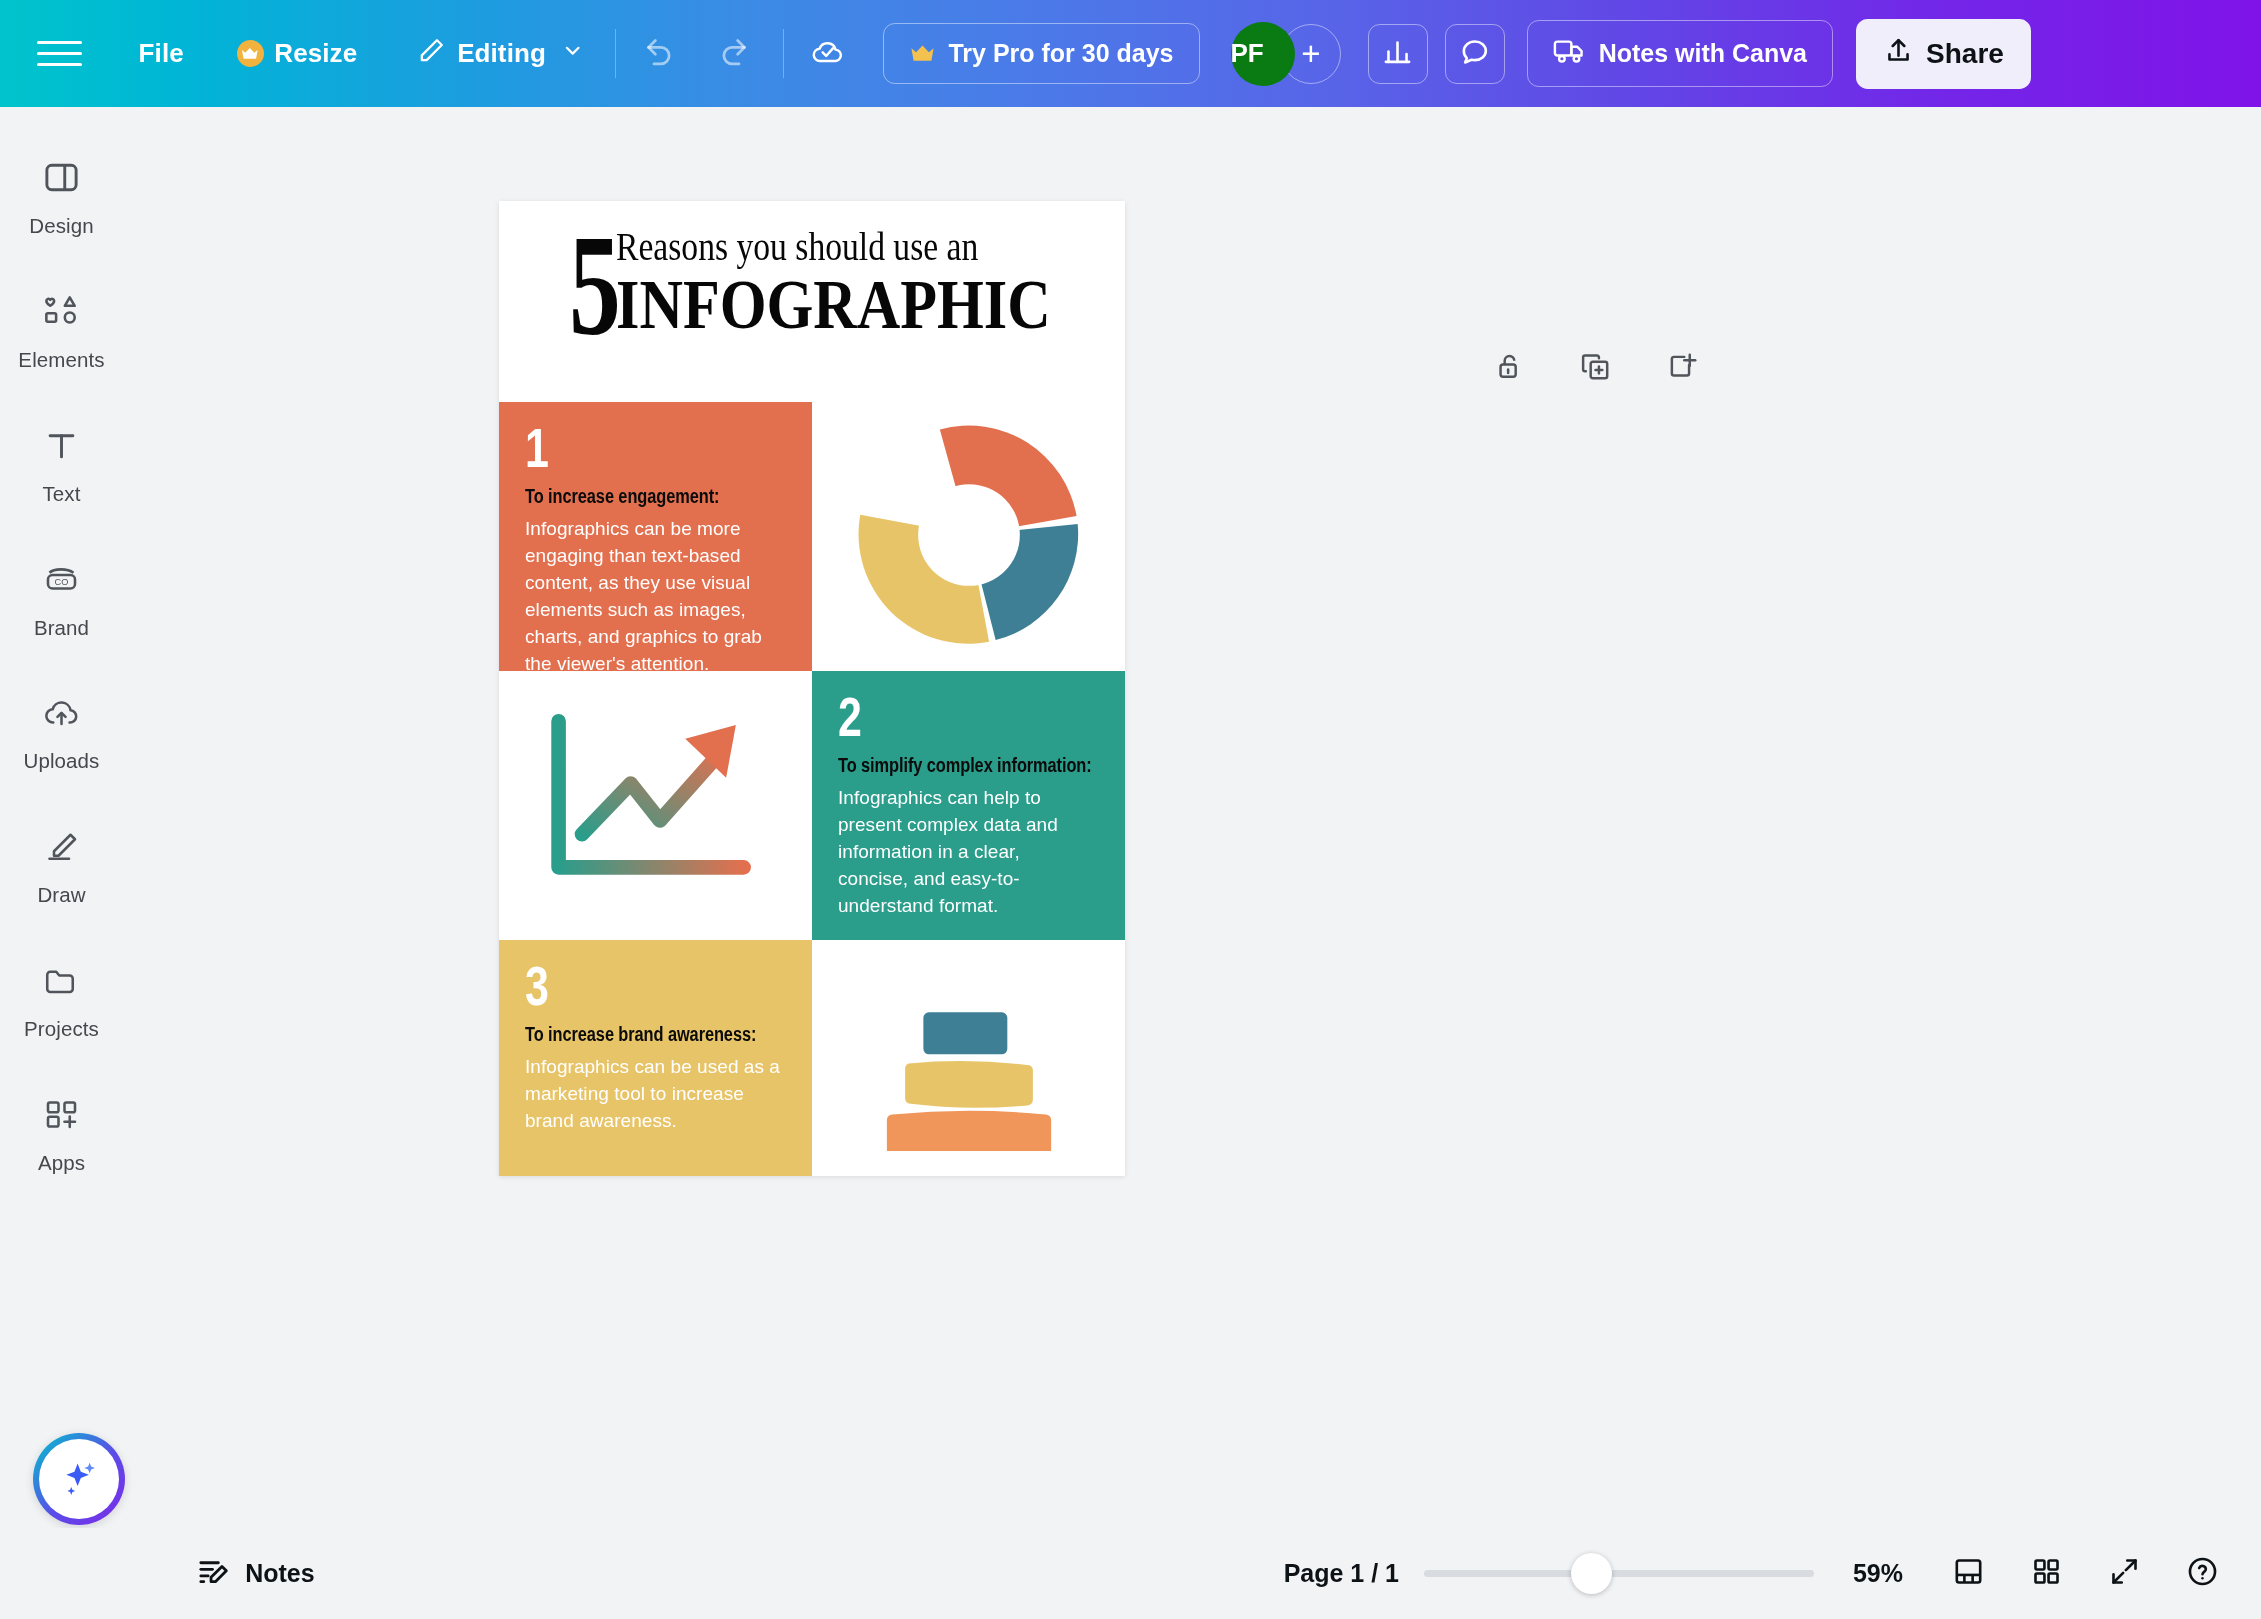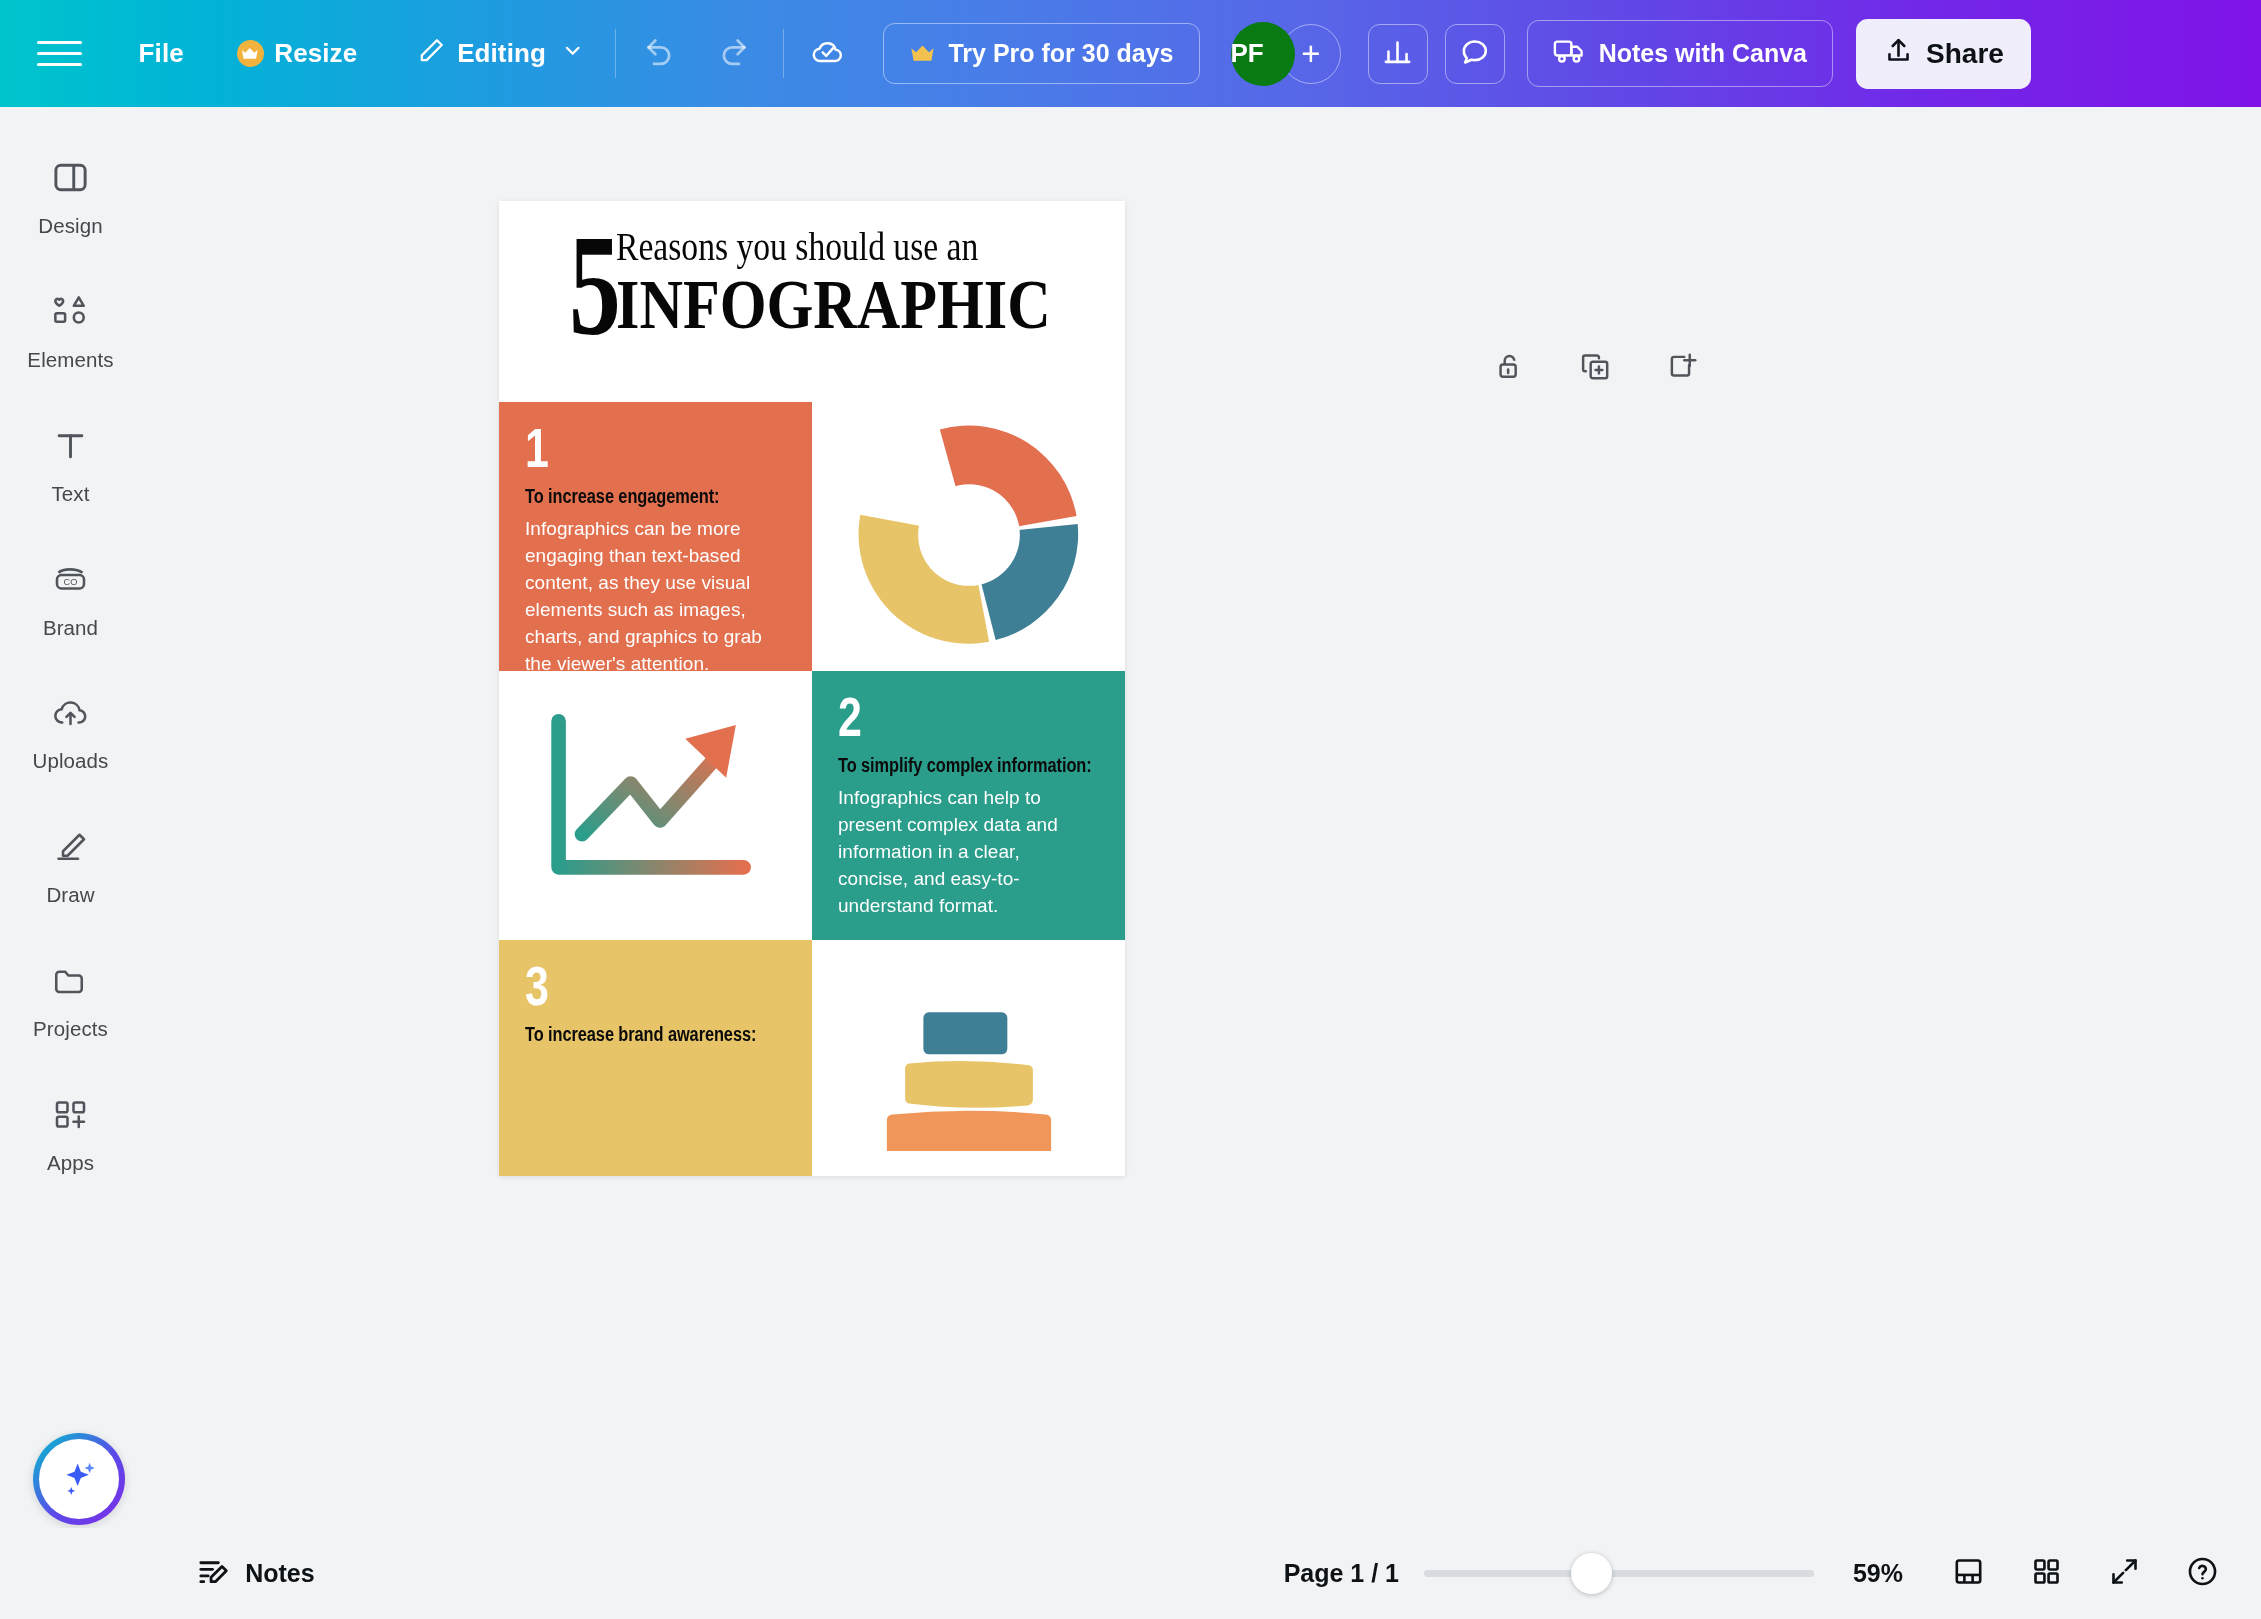--- a/index.html
+++ b/index.html
@@ -57,21 +57,21 @@
   #share-btn {
     background:#F0EEFB; color:#0D1216; border-radius:11.7px;
     font-size:28px; font-weight:600; padding:16px 27px;
     display:flex; align-items:center; gap:11.7px; cursor:pointer; white-space:nowrap;
   }
 
   
   #sidebar {
     position:absolute; left:0; top:107px; width:141px; bottom:91px;
     background:#F2F3F5; display:flex; flex-direction:column;
-    align-items:center; padding-top:27px; gap:5.9px;
+    padding-top:27px; gap:5.9px;
   }
   .side-item {
     width:123px; height:128px; display:flex; flex-direction:column;
     align-items:center; justify-content:center; gap:12.7px;
     border-radius:11.7px; cursor:pointer; color:#50555B;
   }
   .side-label { font-size:20.5px; font-weight:500; color:#44484D; letter-spacing:0.1px; }
 
   
   #canvas-area { position:absolute; left:141px; top:107px; right:0; bottom:91px; background:#F2F3F5; overflow:hidden; }
@@ -473,20 +473,21 @@
             <div class="pbody" style="max-width:246px;">Infographics can help to present complex data and information in a clear, concise, and easy-to-understand format.</div>
           </div>
         </div>
       </div>
 
       <div class="row">
         <div class="cell yellow">
           <div class="cell-inner">
             <div class="num">3</div>
             <div class="ptitle">To increase brand awareness:</div>
+            <div class="pbody" style="max-width:256px;">Infographics can be used as a marketing tool to increase brand awareness.</div>
           </div>
         </div>
         <div class="cell white">
           <div class="funnel">
             <svg width="185" height="146" viewBox="0 0 100 80">
               <path d="M28 4 h40 a3 3 0 0 1 3 3 v17 a3 3 0 0 1 -3 3 h-40 a3 3 0 0 1 -3 -3 v-17 a3 3 0 0 1 3 -3 z" fill="#3E7F95"></path>
               <path d="M17 32 q33 -3 66 1 a3 3 0 0 1 2 3 v16 a3 3 0 0 1 -3 3 q-33 3 -65 -1 a3 3 0 0 1 -2 -3 v-16 a3 3 0 0 1 2 -3 z" fill="#E8C468"></path>
               <path d="M8 60 q42 -4 84 0 a3 3 0 0 1 3 3 v17 h-90 v-17 a3 3 0 0 1 3 -3 z" fill="#F0965A"></path>
             </svg>
           </div>

